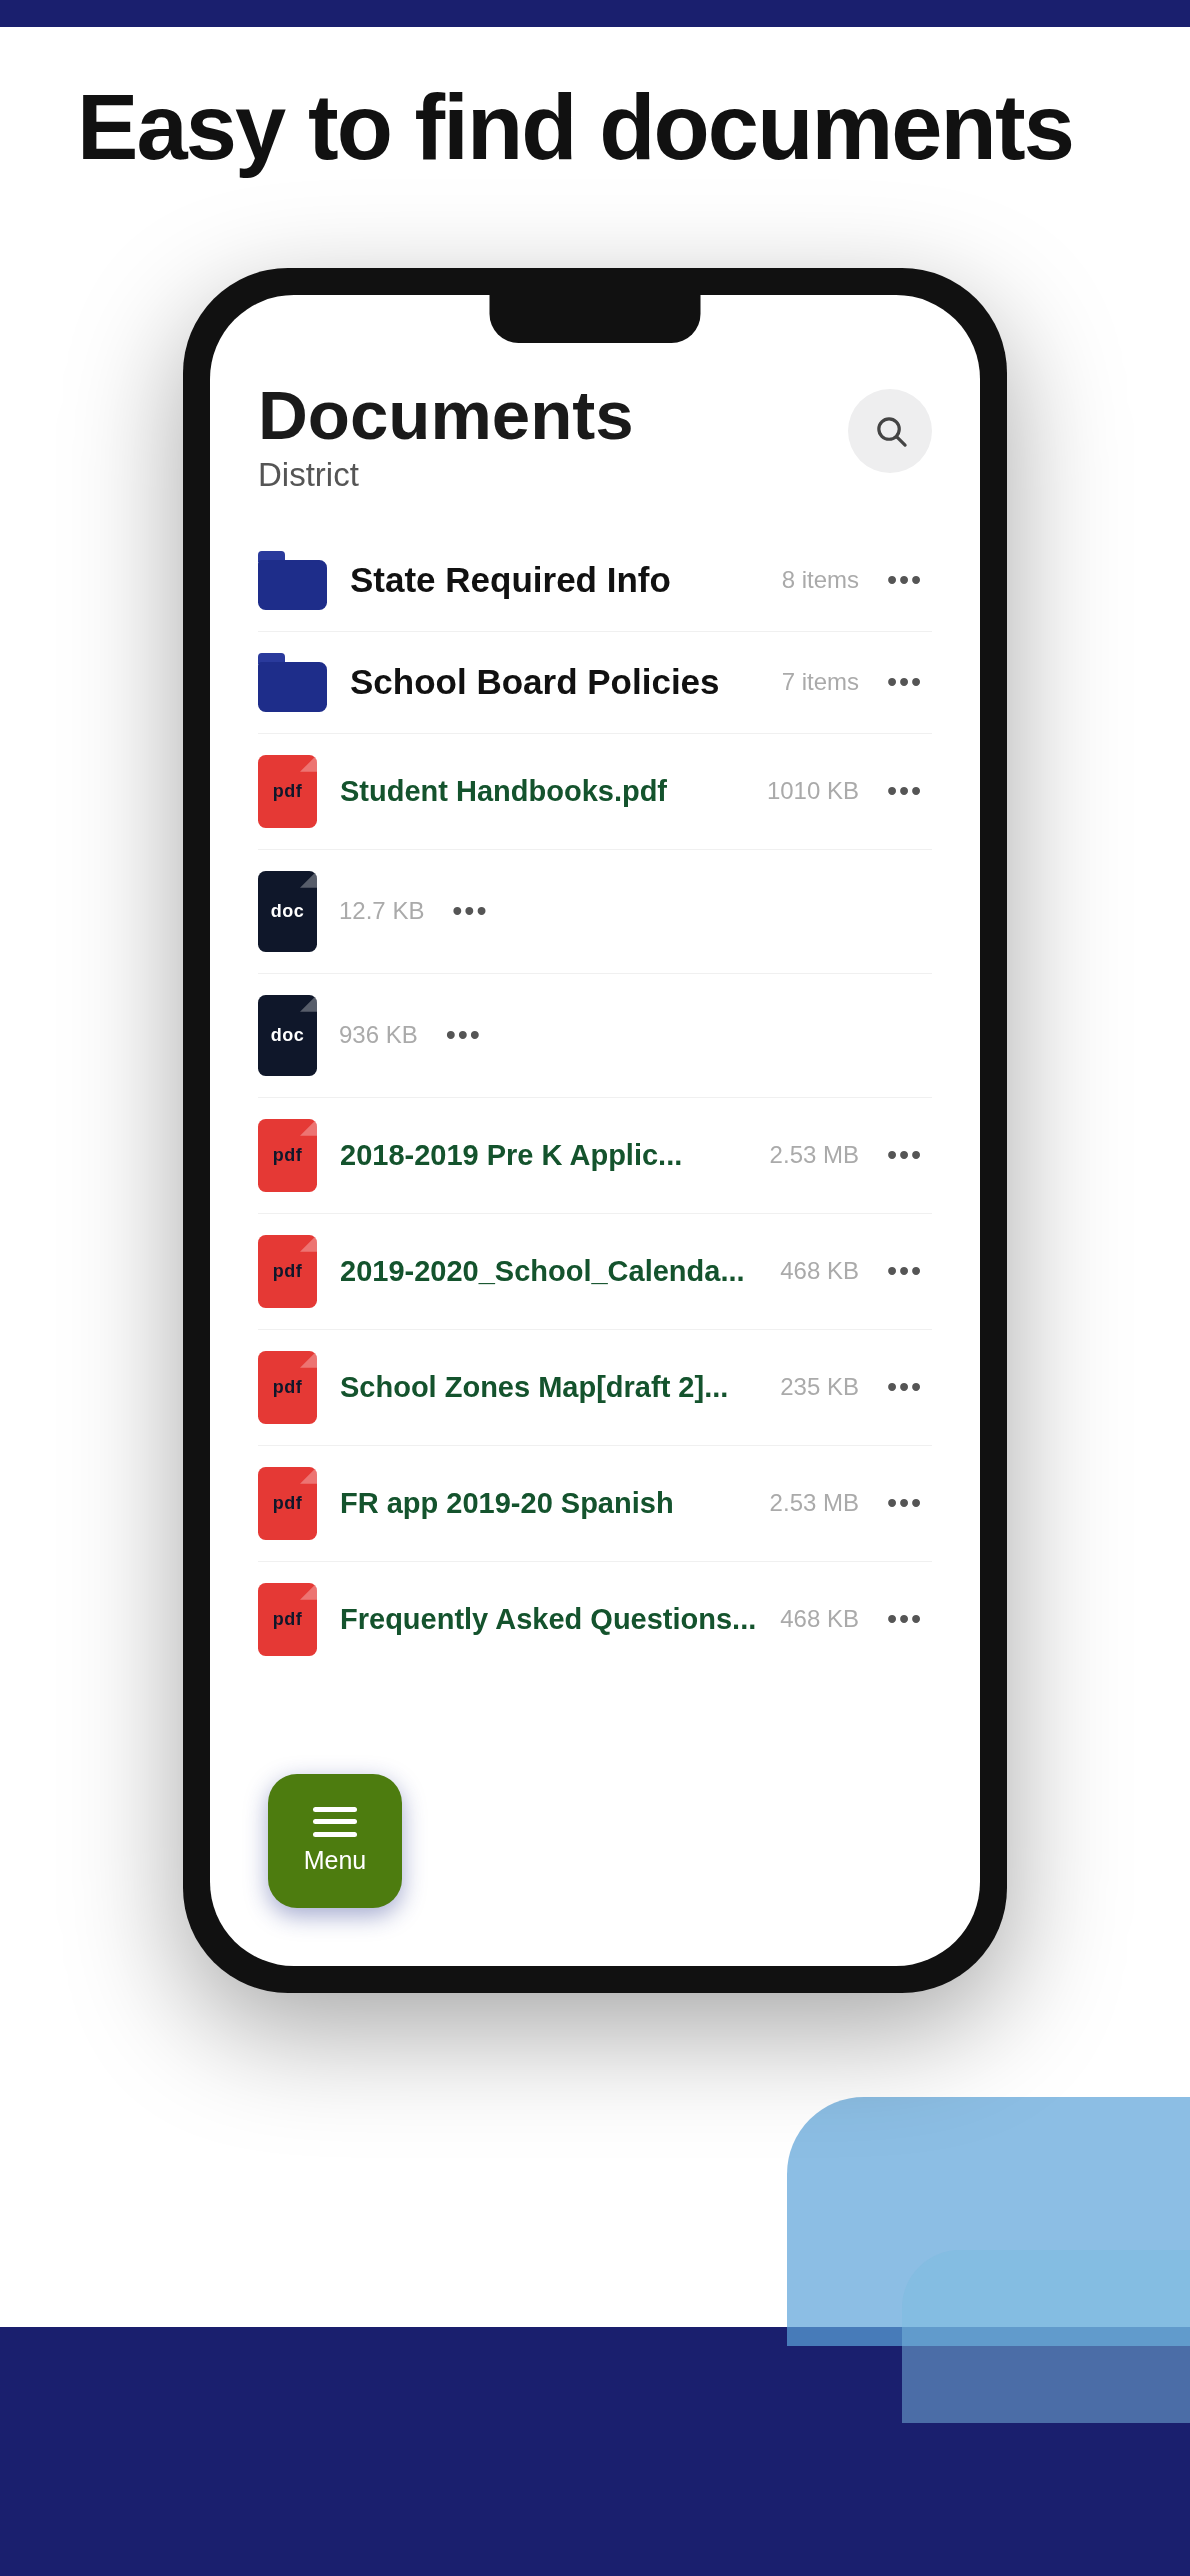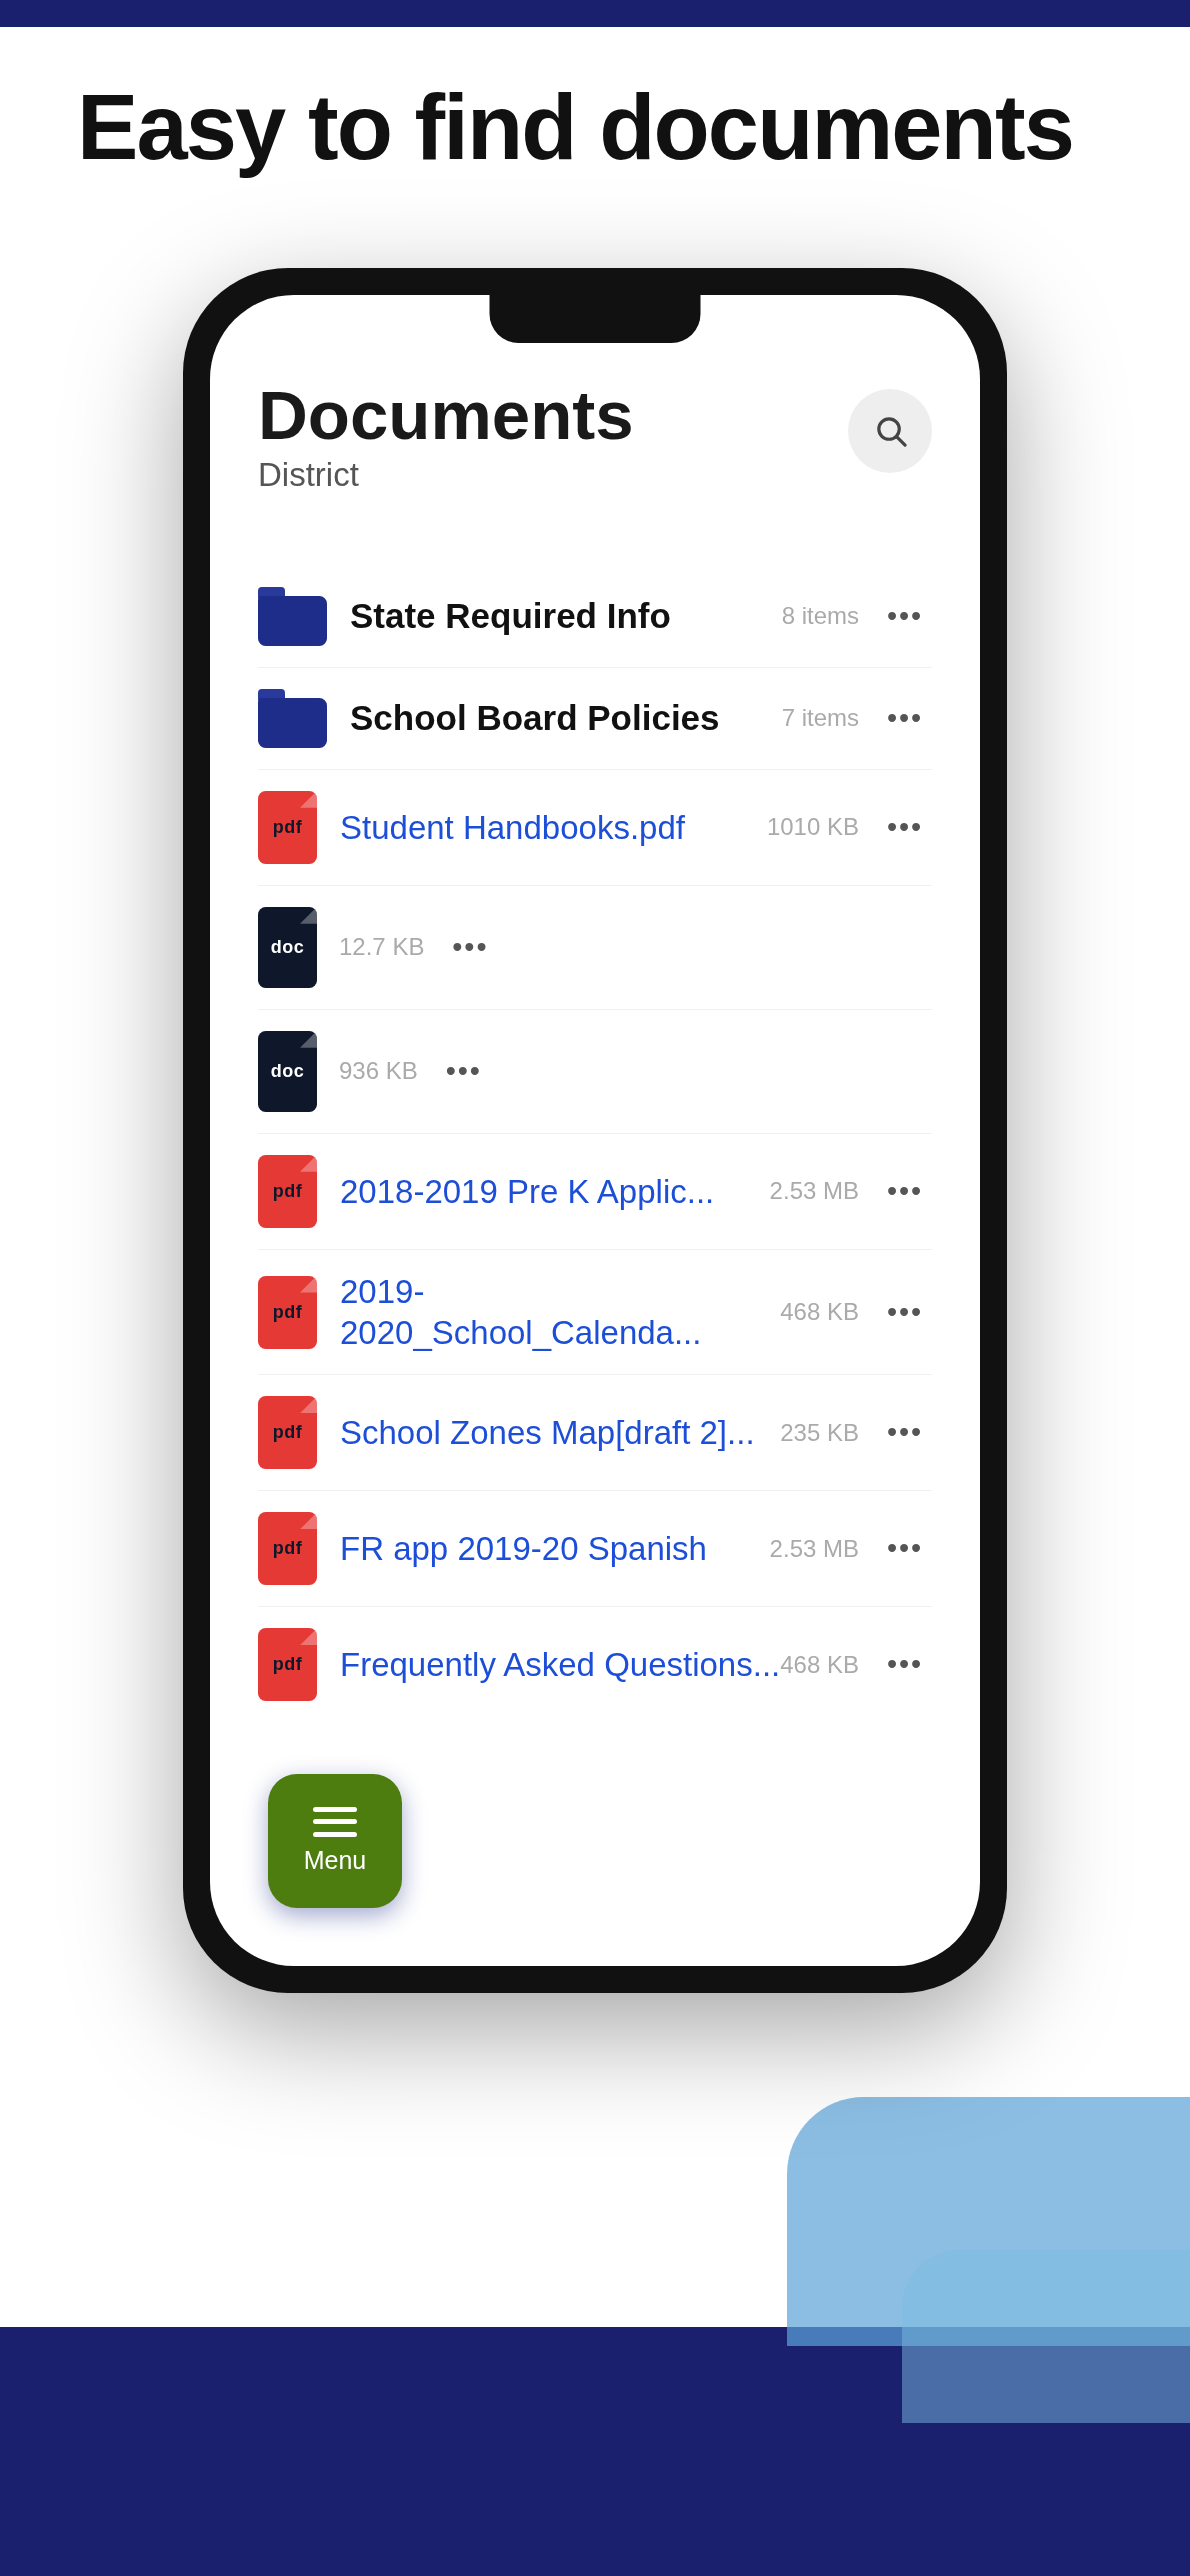--- a/index.html
+++ b/index.html
@@ -110,21 +110,21 @@
       padding: 86px 48px 38px 48px;
       height: 100%;
       overflow: hidden;
     }
 
     
     .doc-header {
       display: flex;
       align-items: flex-start;
       justify-content: space-between;
-      margin-bottom: 72px;
+      margin-bottom: 36px;
     }
 
     .doc-title-area {}
 
     .doc-title {
       font-size: 69px;
       font-weight: 800;
       color: #1a1a1a;
       line-height: 1.0;
     }
@@ -260,23 +260,23 @@
 
     .doc-label-text {
       font-size: 18px;
       font-weight: 700;
       color: white;
       letter-spacing: 0.5px;
     }
 
     .item-name {
       flex: 1;
-      font-size: 33px;
-      color: #1d4ed8;
-      font-weight: 400;
+      font-size: 29px;
+      color: #14532d;
+      font-weight: 700;
       line-height: 1.25;
     }
 
     .item-name.folder-name {
       font-size: 35px;
       font-weight: 700;
       color: #111111;
     }
 
     .item-meta {

